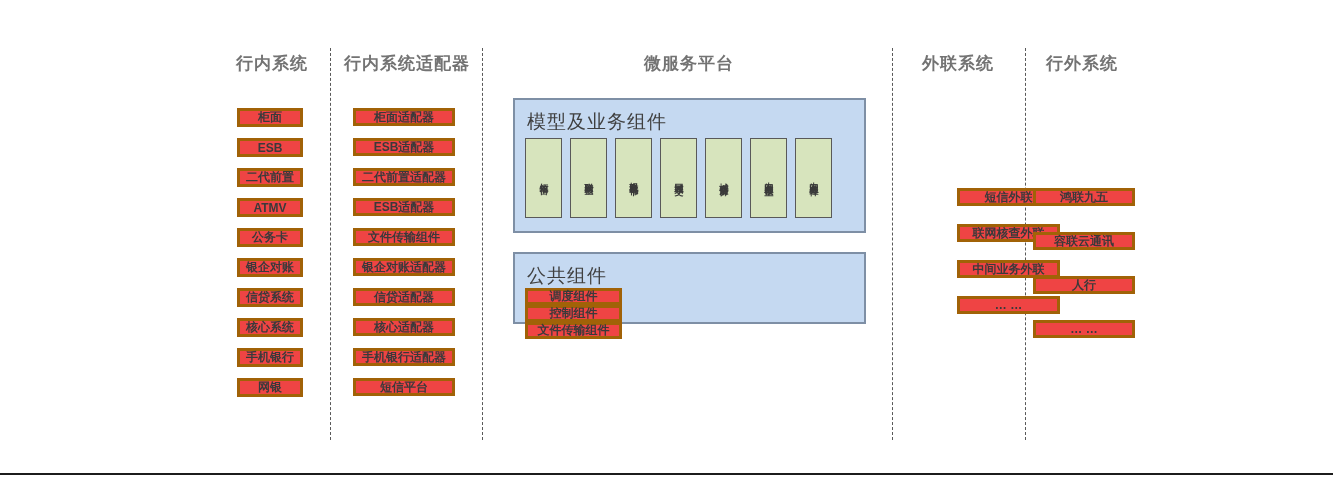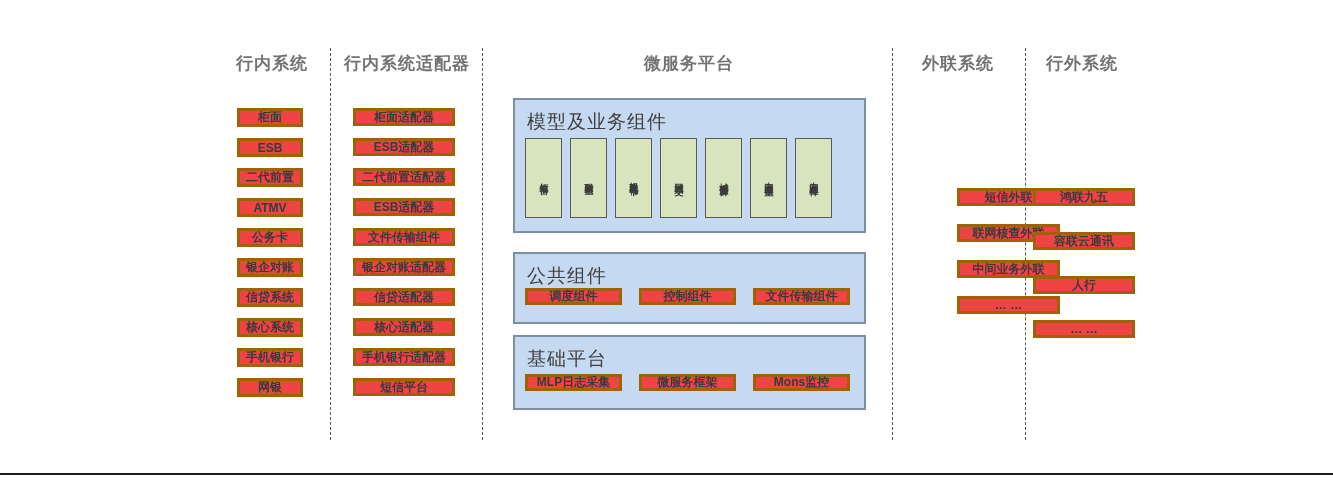--- a/index.html
+++ b/index.html
@@ -97,21 +97,21 @@
     display: flex;
     align-items: center;
     justify-content: center;
     letter-spacing: 1px;
   }
   .hlist {
     position: absolute;
     left: 10px;
     width: 325px;
     display: flex;
-    flex-direction: row;
+    flex-direction: column;
     justify-content: space-between;
   }
   .hlist-p2 { top: 34px; }
   .hlist-p3 { top: 37px; }
   .hlist .box { width: 97px; height: 17px; }
 
   .baseline {
     position: absolute;
     left: 0;
     top: 473px;
@@ -177,28 +177,20 @@
 
   <div class="panel panel-2">
     <div class="panel-title">公共组件</div>
     <div class="hlist hlist-p2">
         <div class="box">调度组件</div>
         <div class="box">控制组件</div>
         <div class="box">文件传输组件</div>
       </div>
   </div>
 
-  <div class="panel panel-3">
-    <div class="panel-title">基础平台</div>
-    <div class="hlist hlist-p3">
-        <div class="box">MLP日志采集</div>
-        <div class="box">微服务框架</div>
-        <div class="box">Mons监控</div>
-      </div>
-  </div>
 
   <div class="list list-col4">
       <div class="box">短信外联</div>
       <div class="box">联网核查外联</div>
       <div class="box">中间业务外联</div>
       <div class="box">… …</div>
     </div>
 
   <div class="list list-col5">
       <div class="box">鸿联九五</div>

